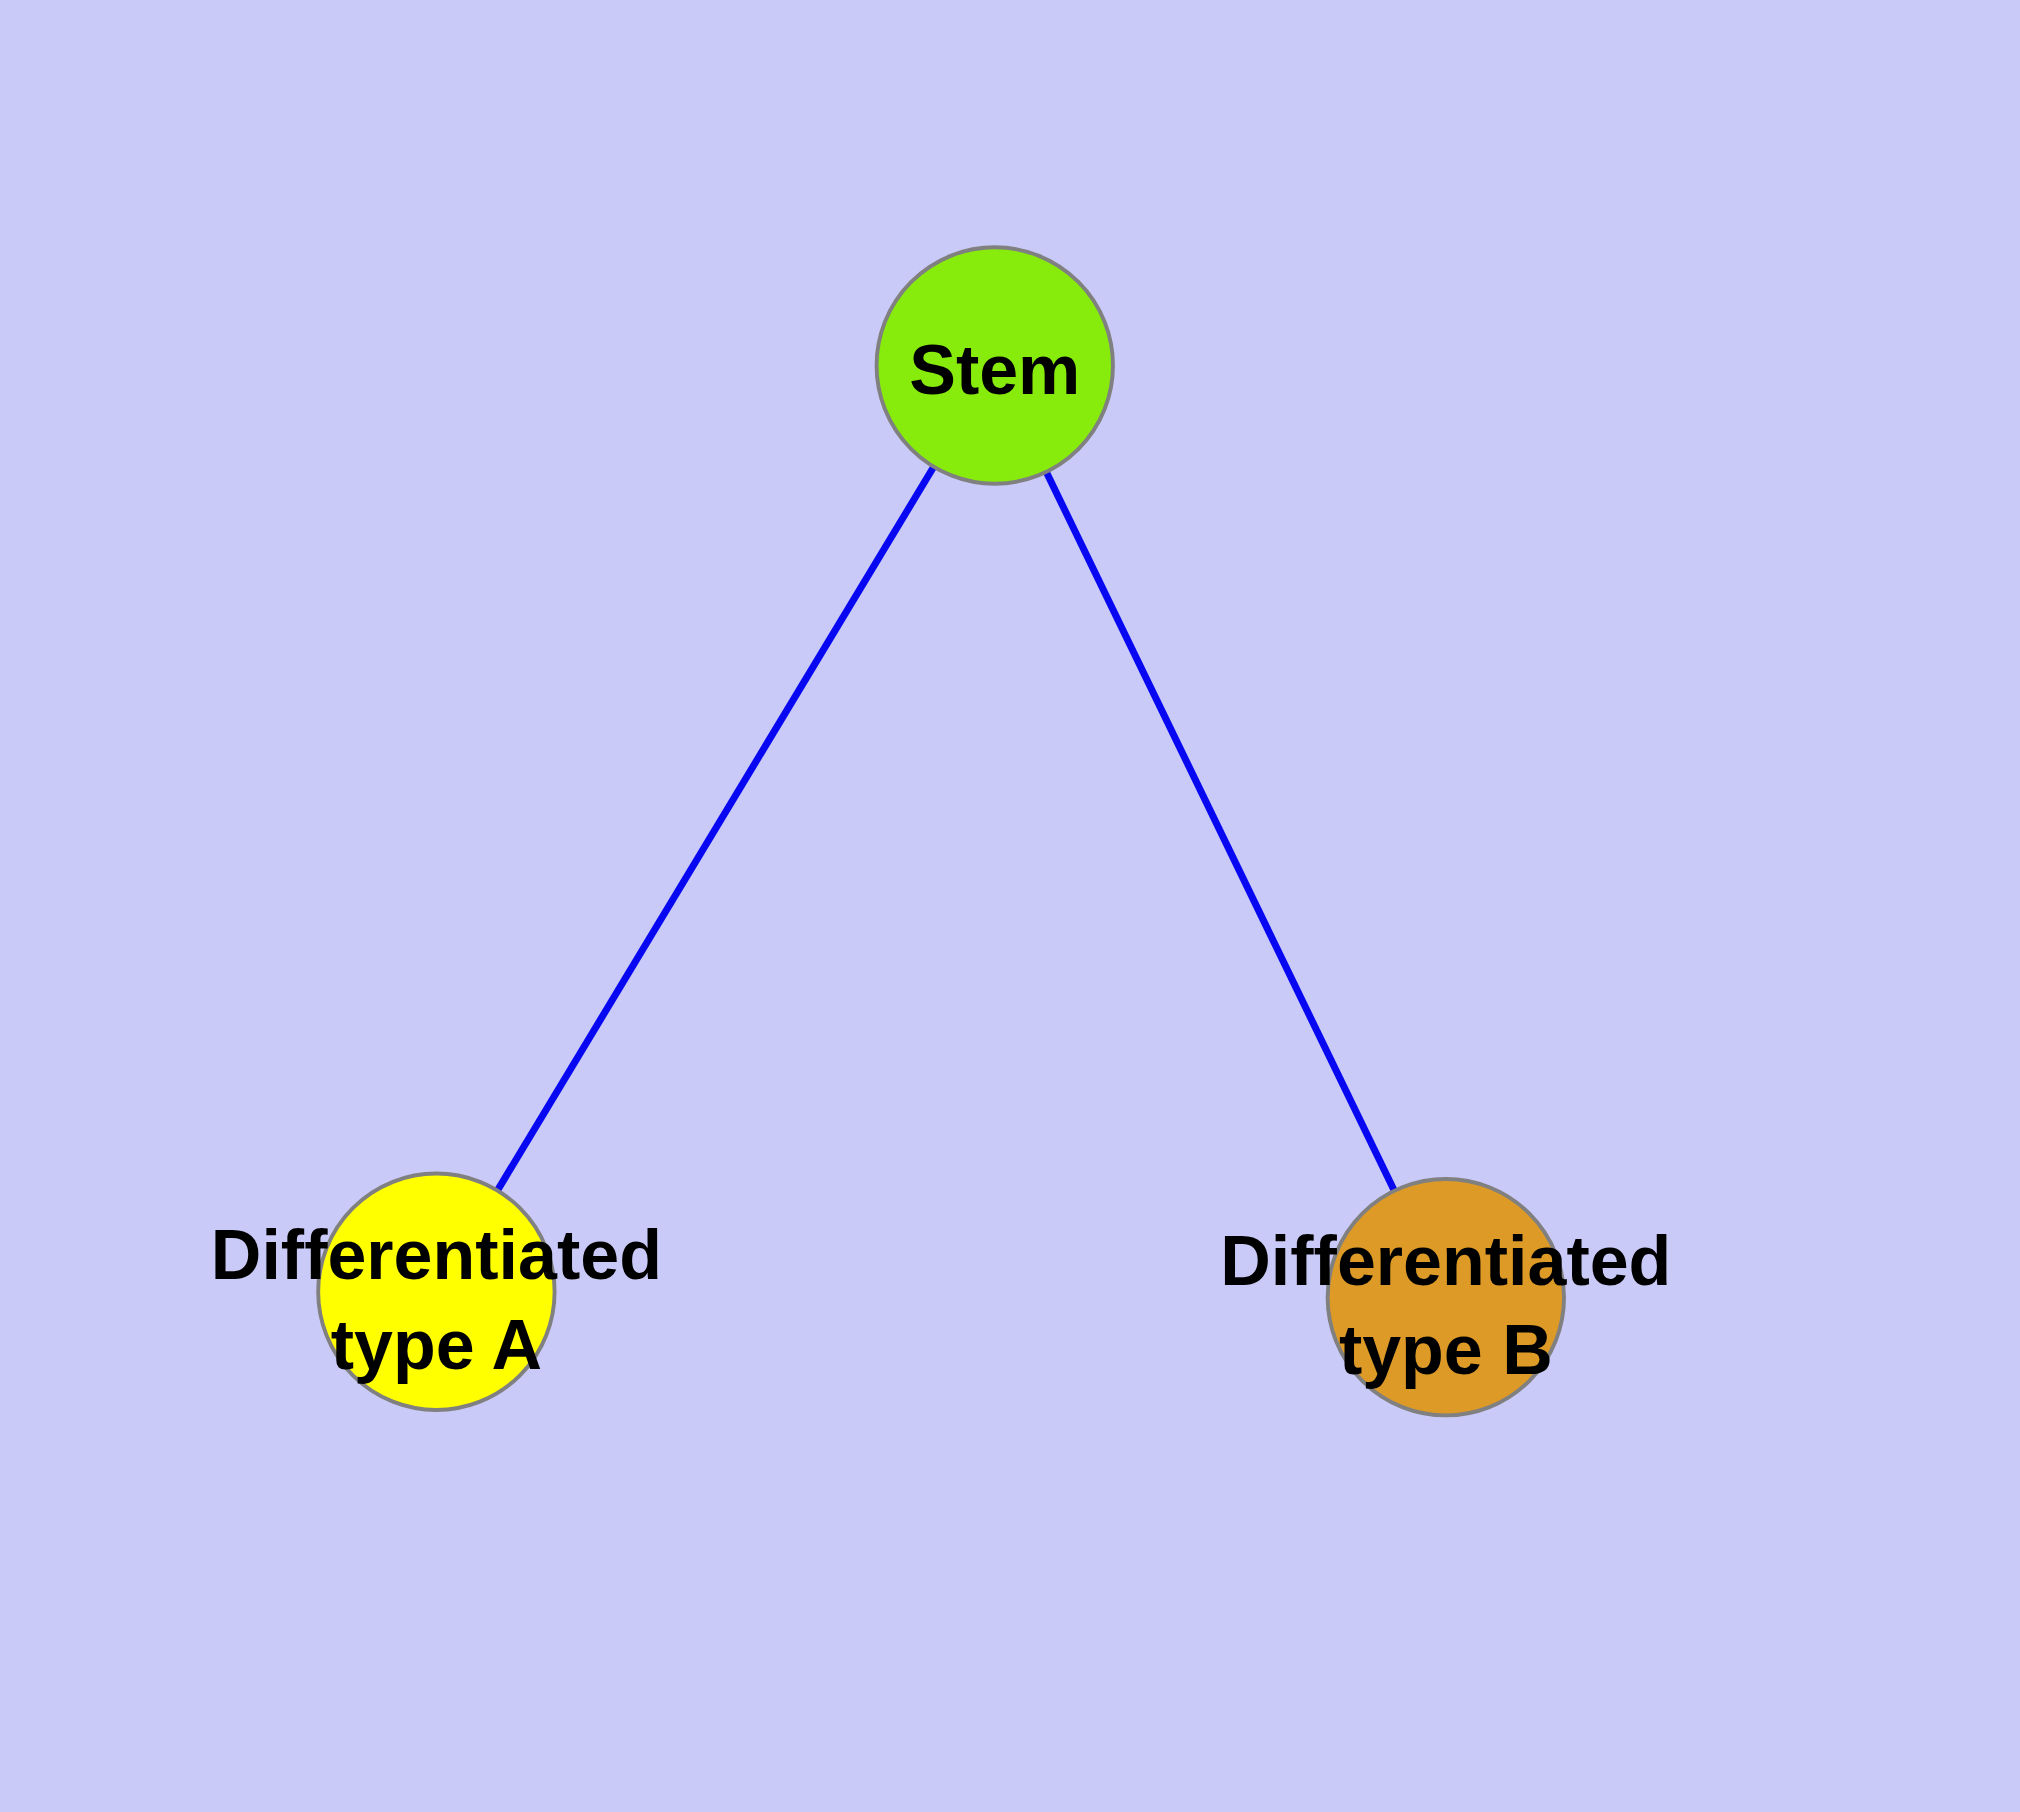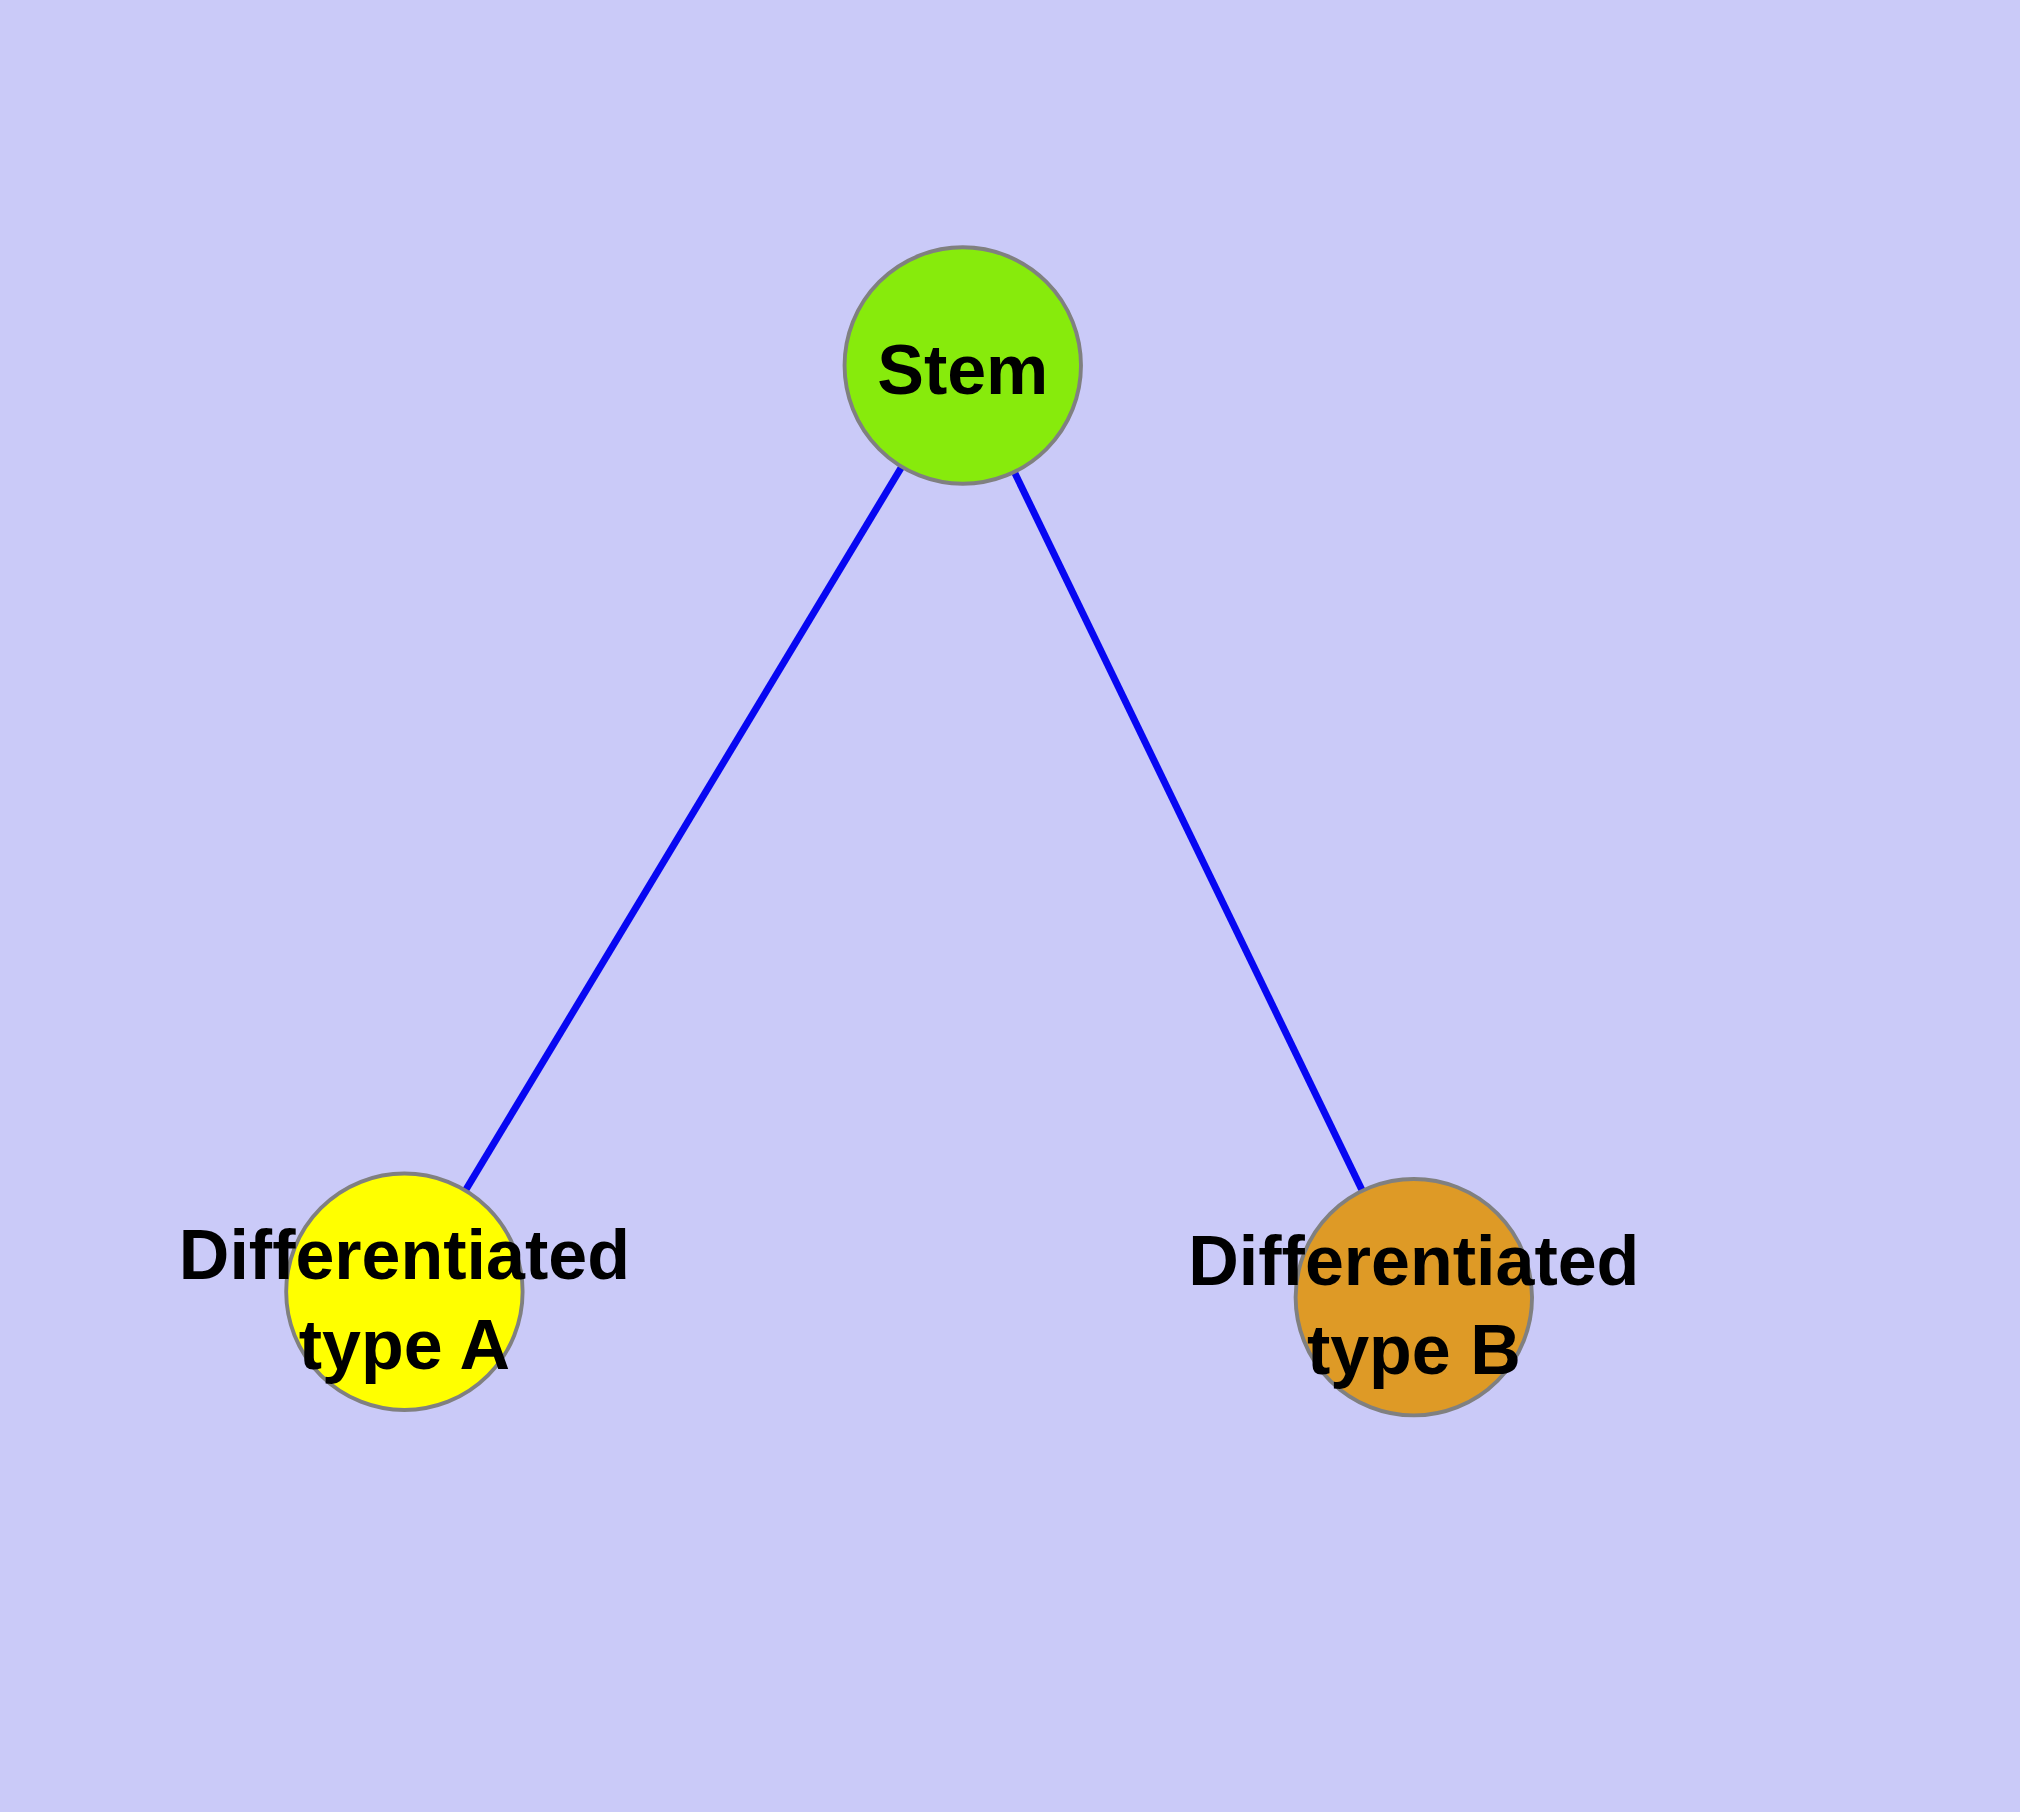--- a/index.html
+++ b/index.html
@@ -6,20 +6,21 @@
     margin: 0;
     padding: 0;
     width: 2021px;
     height: 1812px;
     background: #CACAF8;
     overflow: hidden;
   }
   #stage {
     width: 1854px;
     height: 1812px;
+    padding-left: 32px;
   }
   svg {
     display: block;
     width: 100%;
     height: 100%;
   }
   .node-label {
     font-family: "Liberation Sans", "DejaVu Sans", sans-serif;
     font-weight: bold;
     font-size: 90px;

